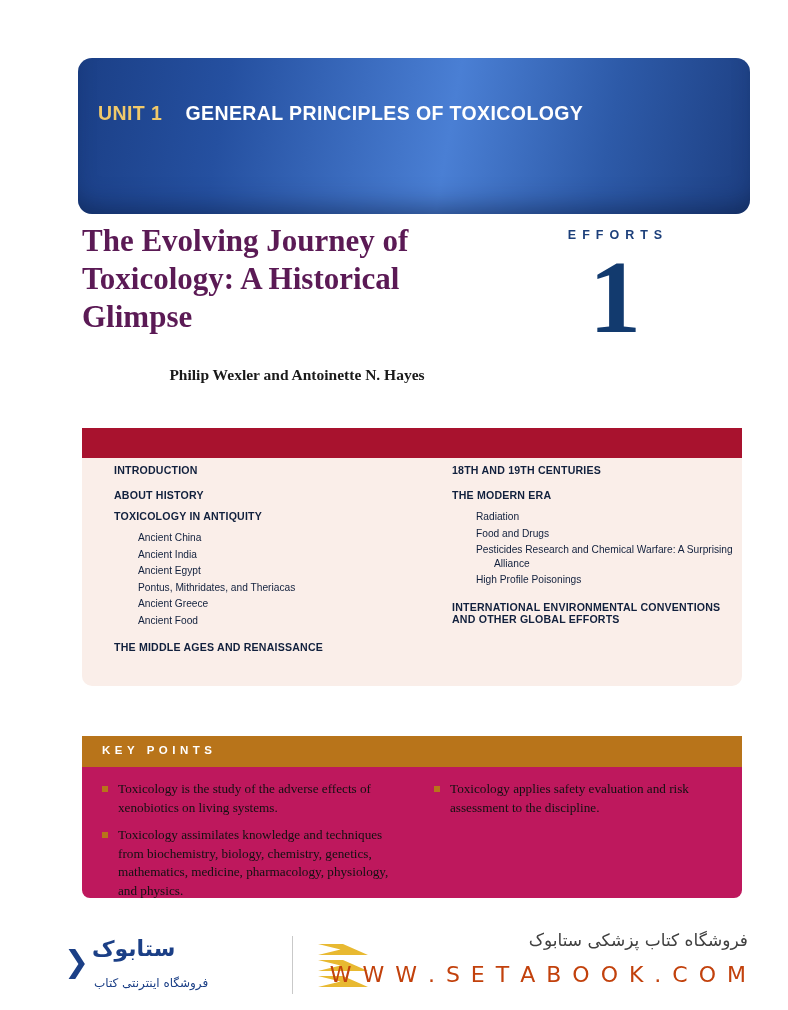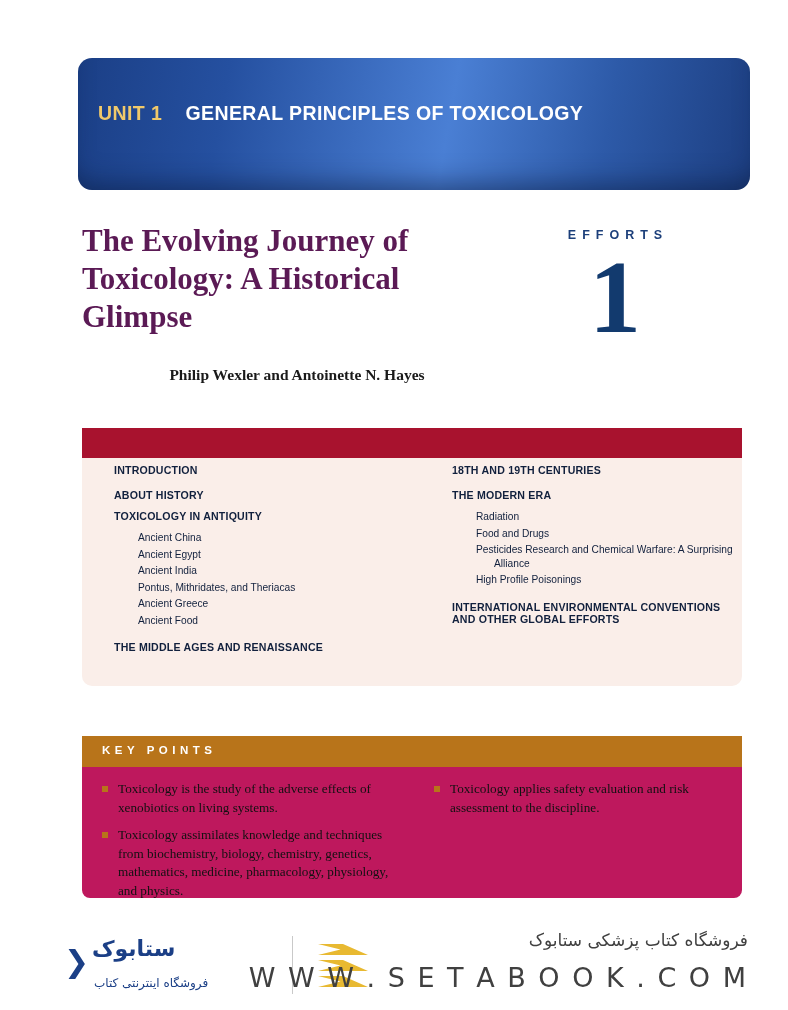--- a/index.html
+++ b/index.html
@@ -22,21 +22,21 @@
     height: 1010px;
     background: #ffffff;
   }
 
   
   .unit-banner {
     position: absolute;
     left: 78px;
     top: 58px;
     width: 672px;
-    height: 132px;
+    height: 156px;
     border-radius: 14px 14px 14px 14px;
     background: linear-gradient(100deg, #1b3f86 0%, #2550a0 22%, #4a7fd4 55%, #2d5aa8 78%, #1d3f82 100%);
     box-shadow: inset 0 -18px 26px -12px rgba(10,25,60,0.55);
   }
   .unit-banner-inner {
     position: absolute;
     left: 20px;
     top: 44px;
     right: 18px;
     color: #ffffff;
@@ -288,23 +288,23 @@
     font-family: "DejaVu Sans", sans-serif;
     font-size: 17px;
     color: #404040;
   }
   .site-url {
     position: absolute;
     right: 40px;
     top: 44px;
     text-align: right;
     font-family: "DejaVu Sans", sans-serif;
-    font-size: 27px;
+    font-size: 22px;
     letter-spacing: 2px;
-    color: #404040;
+    color: #c2410c;
     font-weight: normal;
   }
 </style>
 </head>
 <body>
 
 <div class="page">
 
   <div class="unit-banner">
     <div class="unit-banner-inner">
@@ -321,22 +321,22 @@
   <div class="chapter-number">1</div>
 
   <div class="toc-box">
     <div class="toc-bar"></div>
     <div class="toc-cols">
       <div class="toc-col left">
           <div class="toc-head">INTRODUCTION</div>
           <div class="toc-head tight">ABOUT HISTORY</div>
           <div class="toc-head tight">TOXICOLOGY IN ANTIQUITY</div>
           <div class="toc-sub">Ancient China</div>
+          <div class="toc-sub">Ancient India</div>
           <div class="toc-sub">Ancient Egypt</div>
-          <div class="toc-sub">Ancient India</div>
           <div class="toc-sub">Pontus, Mithridates, and Theriacas</div>
           <div class="toc-sub">Ancient Greece</div>
           <div class="toc-sub">Ancient Food</div>
           <div class="toc-gap"></div>
           <div class="toc-head">THE MIDDLE AGES AND RENAISSANCE</div>
         </div>
       <div class="toc-col right">
           <div class="toc-head">18TH AND 19TH CENTURIES</div>
           <div class="toc-head tight">THE MODERN ERA</div>
           <div class="toc-sub">Radiation</div>

